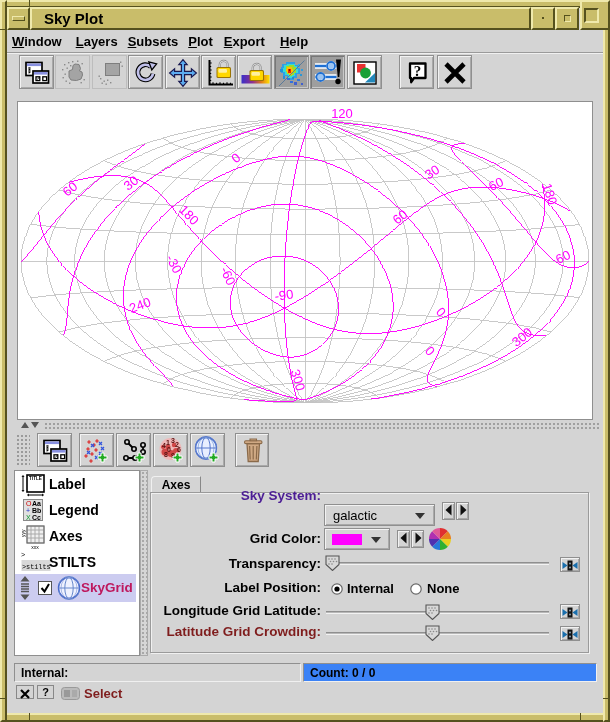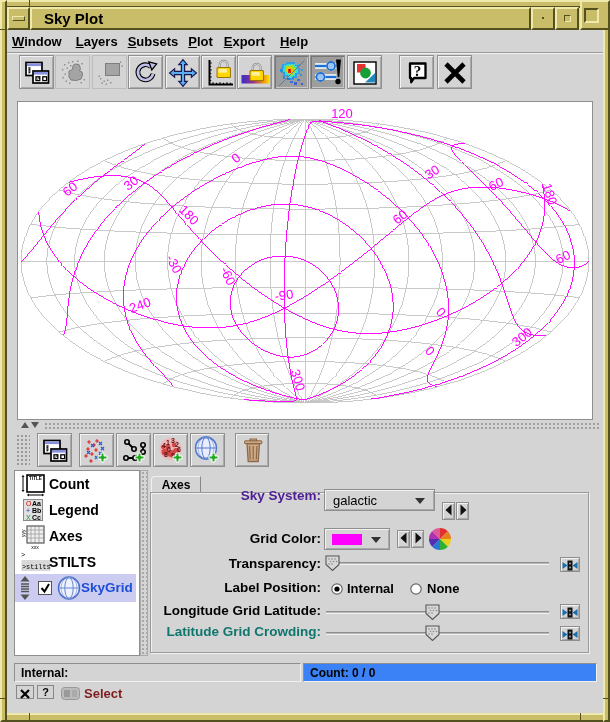--- a/index.html
+++ b/index.html
@@ -380,21 +380,21 @@
 <div class="abs" style="left:140px;top:470px;width:8px;height:186px;background:#d6d6d6;background-image:radial-gradient(#a8a8a8 25%, transparent 28%);background-size:4px 4px;border:1px solid #aaa"></div>
 <div class="abs" style="left:20px;top:471px;width:30px;height:26px">
     <svg width="26" height="26" style="position:absolute;left:0px;top:0px">
 <rect x="7" y="4" width="17" height="17" fill="#fff" stroke="#000" stroke-width="1.6"></rect>
 <rect x="8" y="5" width="15" height="4" fill="#fff"></rect>
 <text x="15.5" y="9" font-size="4.6" font-weight="bold" font-family="Liberation Sans" text-anchor="middle" fill="#000">TITLE</text>
 <path d="M3 5 v15 M2 6 l1 -1.5 1 1.5 M2 19 l1 1.5 1 -1.5" stroke="#000" stroke-width="1" fill="none"></path>
 <path d="M8 24 h15 M9 23 l-1.5 1 1.5 1 M22 23 l1.5 1 -1.5 1" stroke="#000" stroke-width="1" fill="none"></path>
 </svg>
   </div>
-<div class="abs" style="left:49px;top:471px;height:26px;line-height:26px;font-weight:bold;font-size:14px;color:#000">Count</div>
+<div class="abs" style="left:49px;top:471px;height:26px;line-height:26px;font-weight:bold;font-size:14px;color:#000">Label</div>
 <div class="abs" style="left:20px;top:497px;width:30px;height:26px">
     <svg width="26" height="26" style="position:absolute;left:0px;top:0px">
 <rect x="3.5" y="2.5" width="19" height="21" fill="#e0e0e0" stroke="#888"></rect>
 <text x="6" y="9" font-size="7" font-family="Liberation Sans" fill="#cc0000">O</text>
 <text x="6" y="16" font-size="7" font-family="Liberation Sans" fill="#2233cc">+</text>
 <text x="6" y="23" font-size="7" font-family="Liberation Sans" fill="#119933">X</text>
 <text x="12" y="9" font-size="7" font-weight="bold" font-family="Liberation Sans" fill="#000">Aa</text>
 <text x="12" y="16" font-size="7" font-weight="bold" font-family="Liberation Sans" fill="#000">Bb</text>
 <text x="12" y="23" font-size="7" font-weight="bold" font-family="Liberation Sans" fill="#000">Cc</text>
 </svg>
@@ -433,31 +433,31 @@
   </div>
 <div class="abs" style="left:57px;top:576px;width:24px;height:24px">
     <svg width="24" height="24" style="position:absolute;left:0px;top:0px">
 <circle cx="12" cy="12" r="10.5" fill="#eef2ff" stroke="#4466cc" stroke-width="1.4"></circle>
 <ellipse cx="12" cy="12" rx="4.2" ry="10.5" fill="none" stroke="#6688cc" stroke-width="1"></ellipse>
 <ellipse cx="12" cy="12" rx="8" ry="10.5" fill="none" stroke="#99aadd" stroke-width="0.8"></ellipse>
 <path d="M1.7 9 a 10.5 10.5 0 0 1 20.6 0 M1.7 15 a 10.5 10.5 0 0 0 20.6 0" fill="none" stroke="#6688cc" stroke-width="1"></path>
 <path d="M1.5 12 h21" stroke="#6688cc" stroke-width="1"></path>
 </svg>
   </div>
-<div class="abs" style="left:81px;top:574px;height:28px;line-height:28px;font-weight:bold;font-size:13.5px;color:#1d4ed8">SkyGrid</div>
+<div class="abs" style="left:81px;top:574px;height:28px;line-height:28px;font-weight:bold;font-size:13.5px;color:#be185d">SkyGrid</div>
 
 <div class="abs" style="left:151px;top:476px;width:50px;height:17px;background:#d4d4d4;border-top:1px solid #f0f0f0;border-left:1px solid #f0f0f0;border-right:1px solid #888;border-top-left-radius:4px;font-weight:bold;font-size:12px;text-align:center;padding-top:1px">Axes</div>
 <div class="abs" style="left:150px;top:492px;width:439px;height:161px;border:1px solid #9a9a9a;box-shadow:inset 1px 1px 0 #f0f0f0, 1px 1px 0 #f0f0f0"></div>
 <div style="position:absolute;right:289px;font-weight:bold;font-size:13.5px;white-space:nowrap;color:#4c1d95;top:488px">Sky System:</div>
 <div style="position:absolute;right:289px;font-weight:bold;font-size:13.5px;white-space:nowrap;color:#000;top:531px">Grid Color:</div>
 <div style="position:absolute;right:289px;font-weight:bold;font-size:13.5px;white-space:nowrap;color:#000;top:556px">Transparency:</div>
 <div style="position:absolute;right:289px;font-weight:bold;font-size:13.5px;white-space:nowrap;color:#000;top:580px">Label Position:</div>
 <div style="position:absolute;right:289px;font-weight:bold;font-size:13.5px;white-space:nowrap;color:#000;top:603px">Longitude Grid Latitude:</div>
-<div style="position:absolute;right:289px;font-weight:bold;font-size:13.5px;white-space:nowrap;color:#0f766e;top:624px">Latitude Grid Crowding:</div>
-<div class="abs btn" style="left:324px;top:489px;width:111px;height:22px;font-size:13px;padding:3px 0 0 8px">galactic<svg width="12" height="8" style="position:absolute;right:7px;top:8px">
+<div style="position:absolute;right:289px;font-weight:bold;font-size:13.5px;white-space:nowrap;color:#7f1d1d;top:624px">Latitude Grid Crowding:</div>
+<div class="abs btn" style="left:324px;top:504px;width:111px;height:22px;font-size:13px;padding:3px 0 0 8px">galactic<svg width="12" height="8" style="position:absolute;right:7px;top:8px">
       <path d="M0 0 h10 l-5 6 z" fill="#333"></path>
     </svg></div>
 <div class="abs btn" style="left:442px;top:502px;width:13px;height:18px"><svg width="12" height="15">
       <path d="M8.5 1.5 L2.5 7 L8.5 12.5 z" fill="#111"></path>
     </svg></div>
 <div class="abs btn" style="left:456px;top:502px;width:13px;height:18px"><svg width="12" height="15">
       <path d="M3.5 1.5 L9.5 7 L3.5 12.5 z" fill="#111"></path>
     </svg></div>
 <div class="abs btn" style="left:324px;top:528px;width:66px;height:22px">
     <div style="position:absolute;left:7px;top:5px;width:30px;height:11px;background:#ff00ff"></div>

